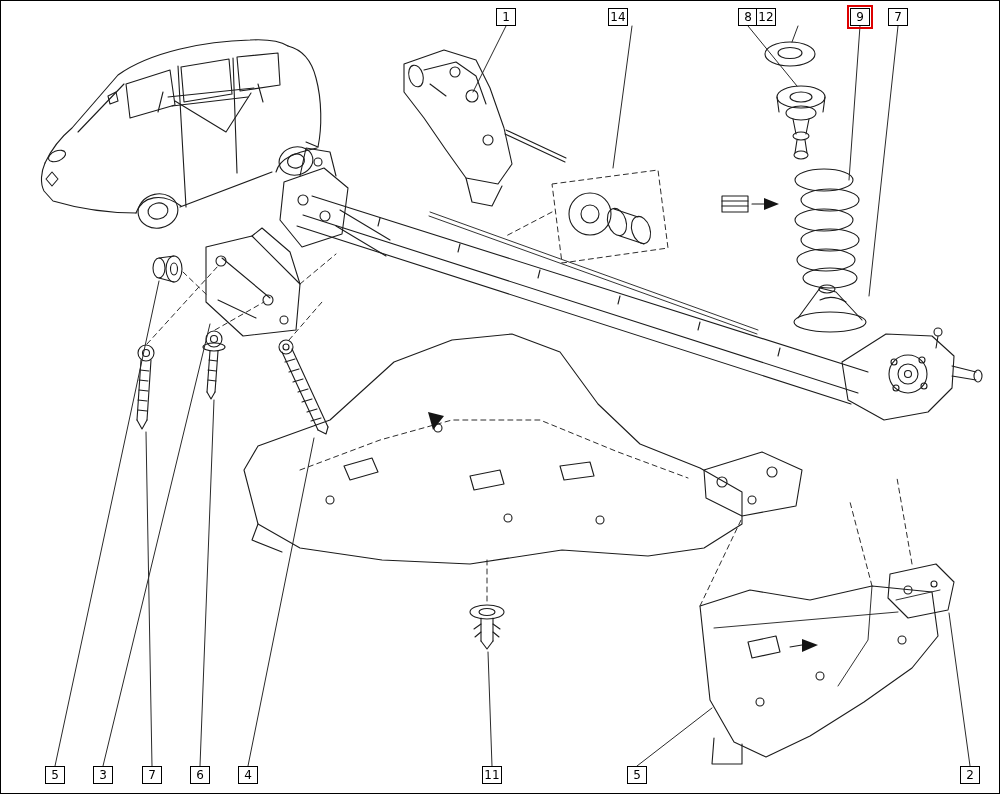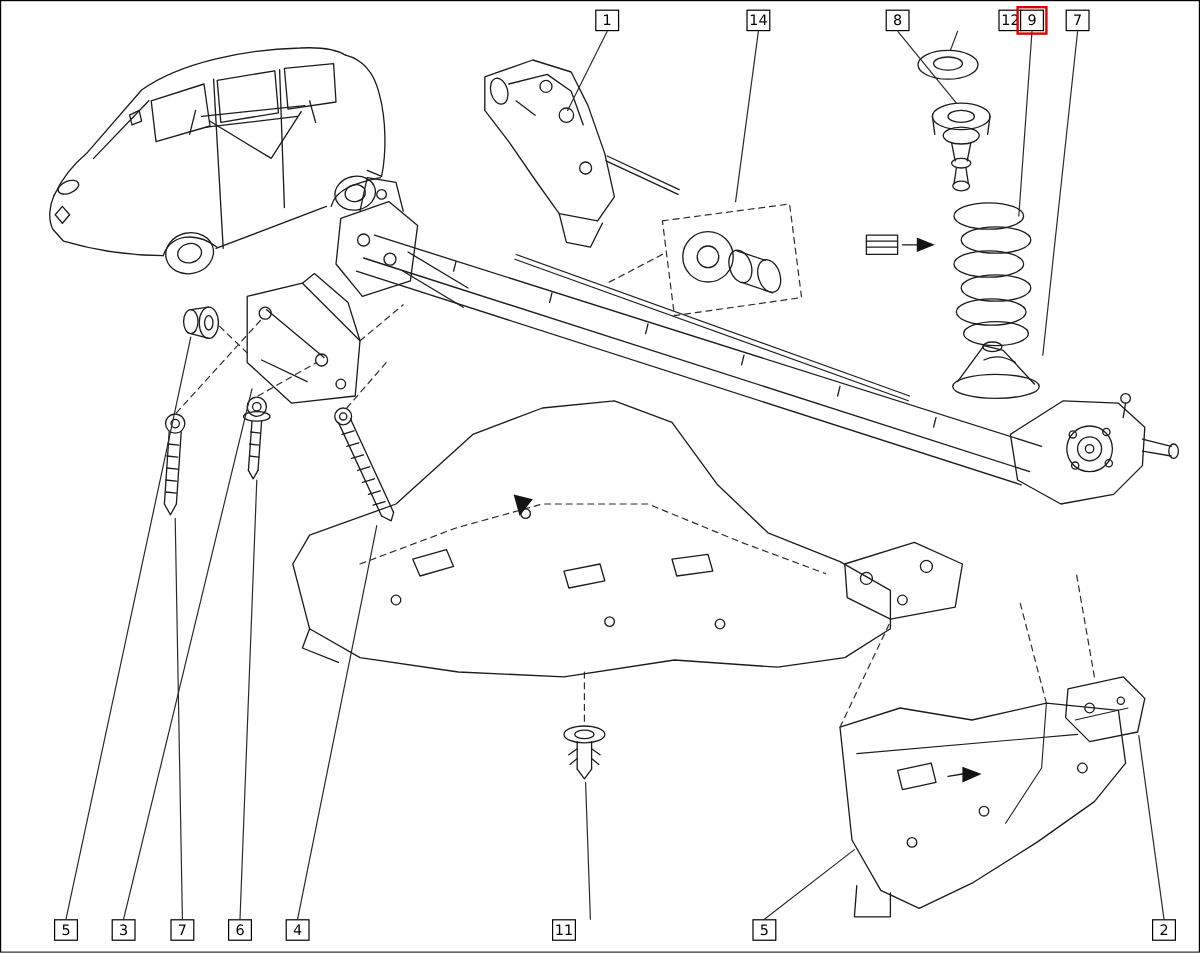--- a/index.html
+++ b/index.html
@@ -28,27 +28,27 @@
   .callout.highlighted{outline:2px solid var(--highlight,#dd0000);outline-offset:1px;}
 </style>
 </head>
 <body>
 
 <div class="frame"></div>
 
 <div class="callout top" style="left:496px">
     <span>1</span>
   </div>
-<div class="callout top" style="left:622px">
+<div class="callout top" style="left:608px">
     <span>14</span>
   </div>
 <div class="callout top" style="left:738px">
     <span>8</span>
   </div>
-<div class="callout top" style="left:832px">
+<div class="callout top" style="left:756px">
     <span>12</span>
   </div>
 <div class="callout top highlighted" style="left:850px">
     <span>9</span>
   </div>
 <div class="callout top" style="left:888px">
     <span>7</span>
   </div>
 
 <div class="callout bottom" style="left:45px">
@@ -59,21 +59,21 @@
   </div>
 <div class="callout bottom" style="left:142px">
     <span>7</span>
   </div>
 <div class="callout bottom" style="left:190px">
     <span>6</span>
   </div>
 <div class="callout bottom" style="left:238px">
     <span>4</span>
   </div>
-<div class="callout bottom" style="left:460px">
+<div class="callout bottom" style="left:482px">
     <span>11</span>
   </div>
 <div class="callout bottom" style="left:627px">
     <span>5</span>
   </div>
 <div class="callout bottom" style="left:960px">
     <span>2</span>
   </div>
 
 <svg class="diagram" width="1000" height="794" viewBox="0 0 1000 794">

